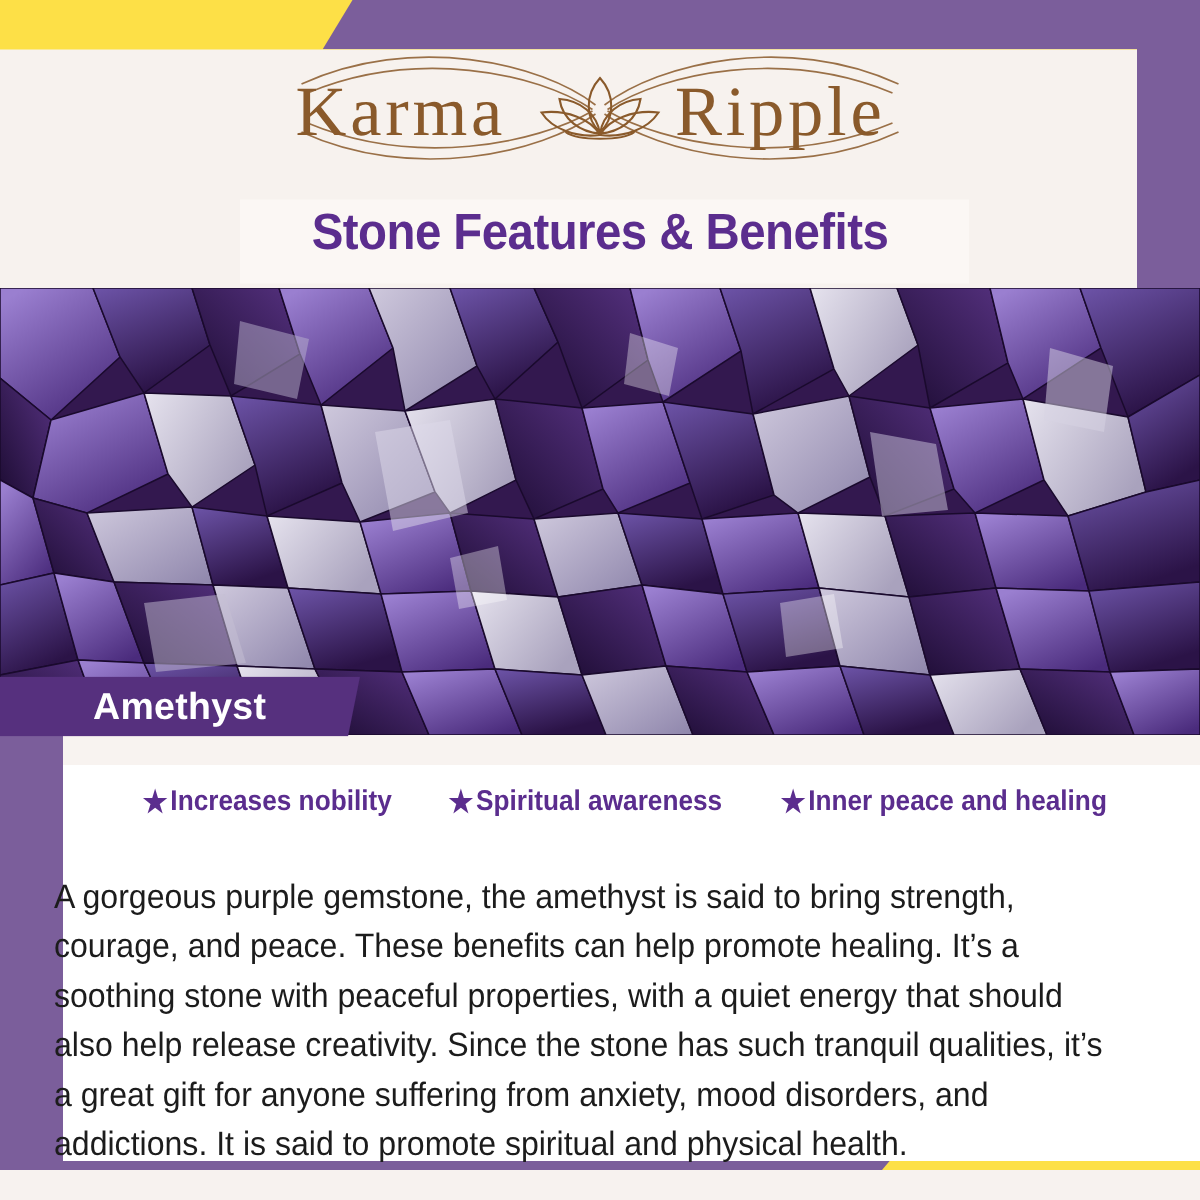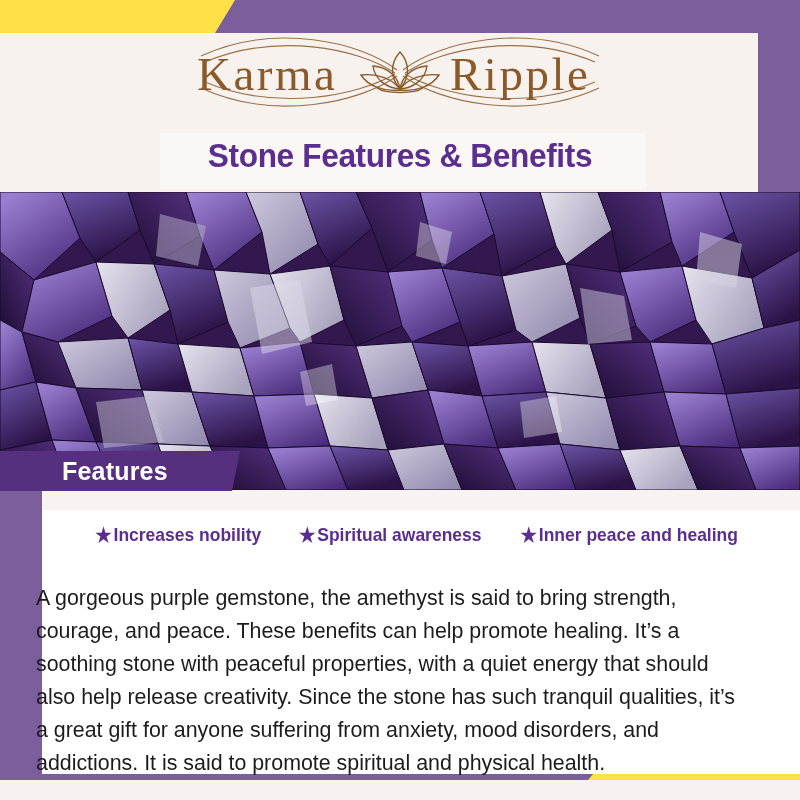--- a/index.html
+++ b/index.html
@@ -272,21 +272,21 @@
       </g>
       <g opacity="0.35" fill="#ffffff">
         <polygon points="300,180 332,172 338,208 306,214"></polygon>
         <polygon points="420,30 452,40 446,72 416,64"></polygon>
         <polygon points="520,210 556,204 562,240 524,246"></polygon>
       </g>
     </svg>
   </div>
 
   <div id="stone-banner">
-    <span id="stone-name">Features</span>
+    <span id="stone-name">Amethyst</span>
   </div>
 
   <div id="benefits">
     <div class="benefit">
       <span class="star">★</span>
       <span>Increases nobility</span>
     </div>
     <div class="benefit">
       <span class="star">★</span>
       <span>Spiritual awareness</span>

